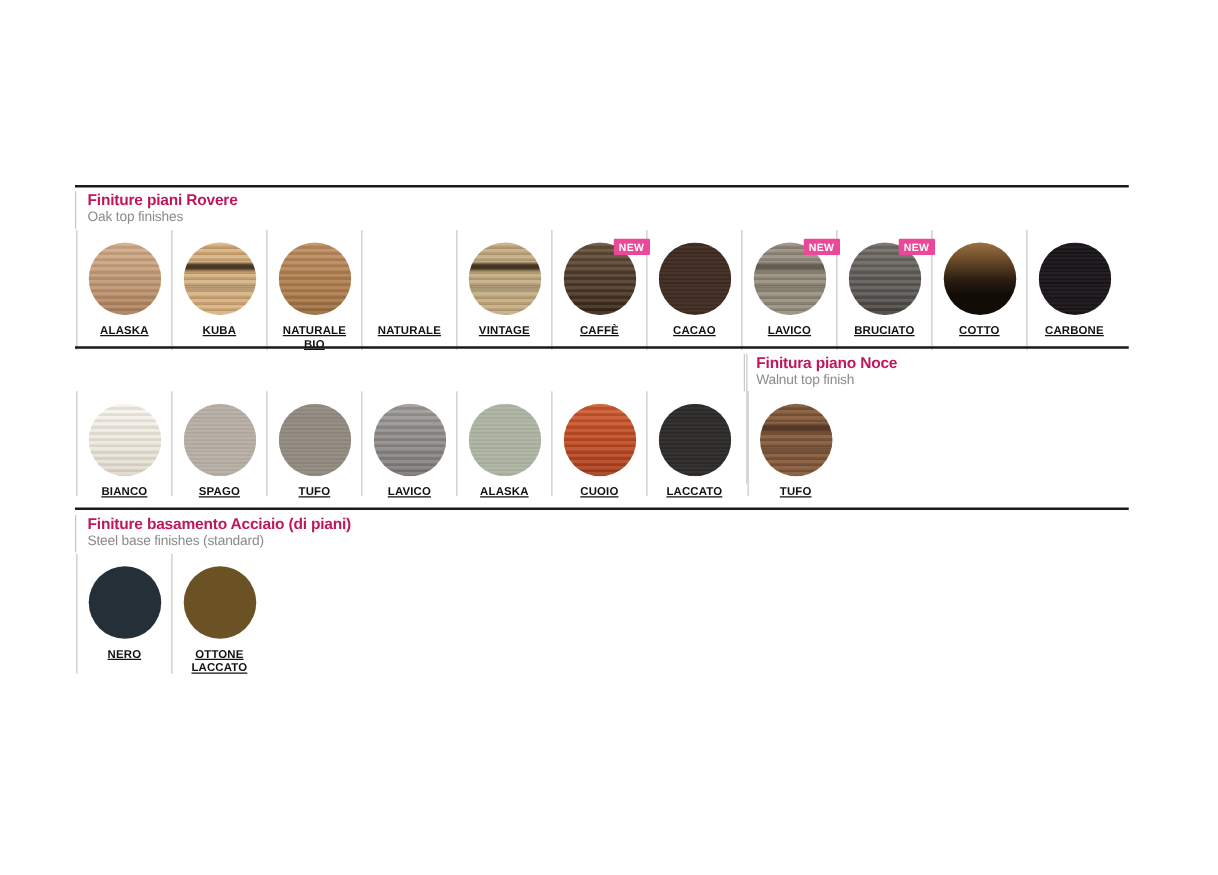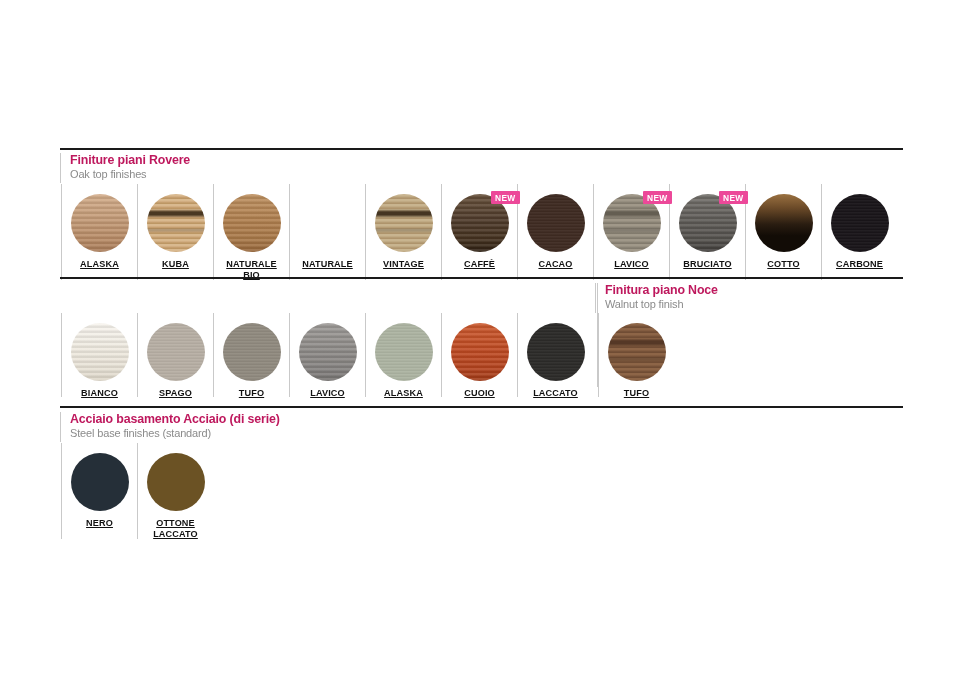--- a/index.html
+++ b/index.html
@@ -254,21 +254,21 @@
         <div class="swatch-wrap">
           <div class="swatch" style="background:#79543a;background-image:linear-gradient(180deg, rgba(0,0,0,0) 26%, #553826 31%, #553826 36%, rgba(0,0,0,0) 41%),linear-gradient(180deg, rgba(0,0,0,0) 58%, rgba(0,0,0,0.22) 62%, rgba(0,0,0,0) 67%),repeating-linear-gradient(180deg,#8d6547 0px,#8d6547 2px,#79543a 3px,#6d4a32 5px),linear-gradient(180deg,#8d6547,#79543a);"></div>
         </div>
         <div class="swatch-label">TUFO</div>
       </div>
     </div>
 
   <div class="sec-rule" style="top:406px"></div>
 
   <div class="head-group" style="left:60px; top:412px; border-left:1px solid #c9c9c9; height:30px;">
-    <div class="head-title">Acciaio basamento Acciaio (di serie)</div>
+    <div class="head-title">Finiture basamento Acciaio (di piani)</div>
     <div class="head-sub">Steel base finishes (standard)</div>
   </div>
 
   <div class="swatch-row" id="row-steel" style="left:61px; top:443px">
       <div class="swatch-cell tall">
         <div class="swatch-wrap">
           <div class="swatch" style="background:#252f38;"></div>
         </div>
         <div class="swatch-label">NERO</div>
       </div>

